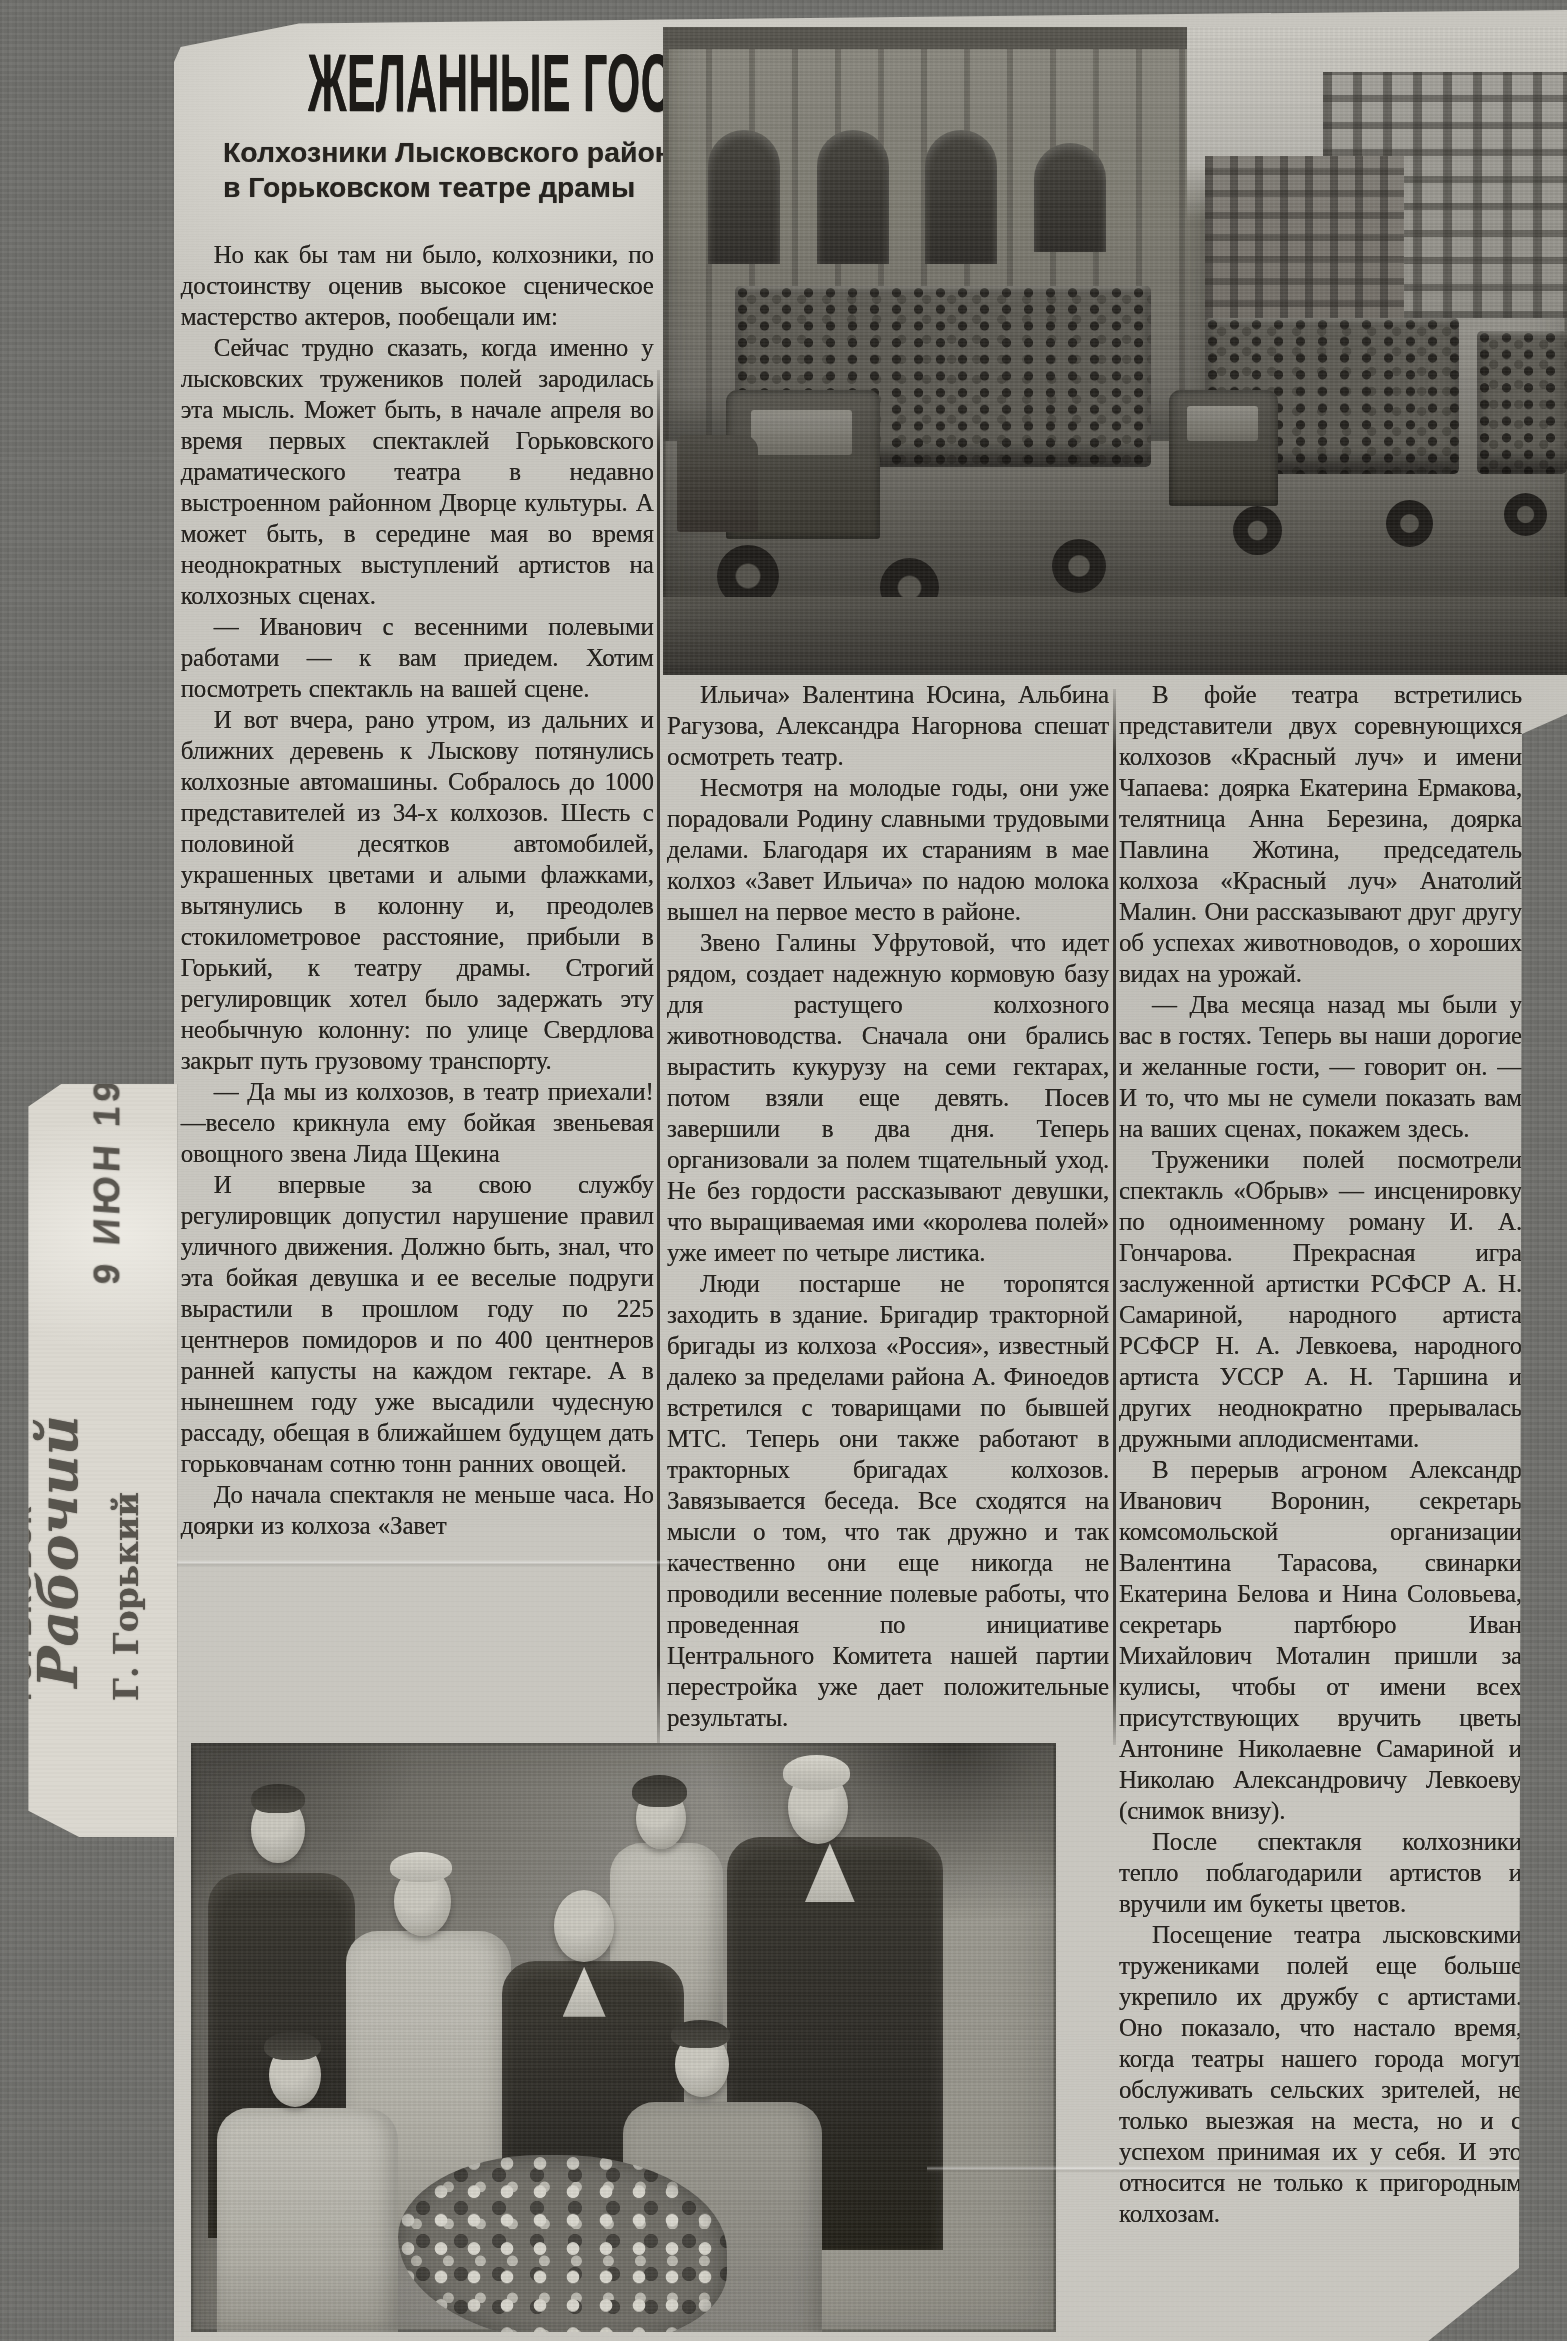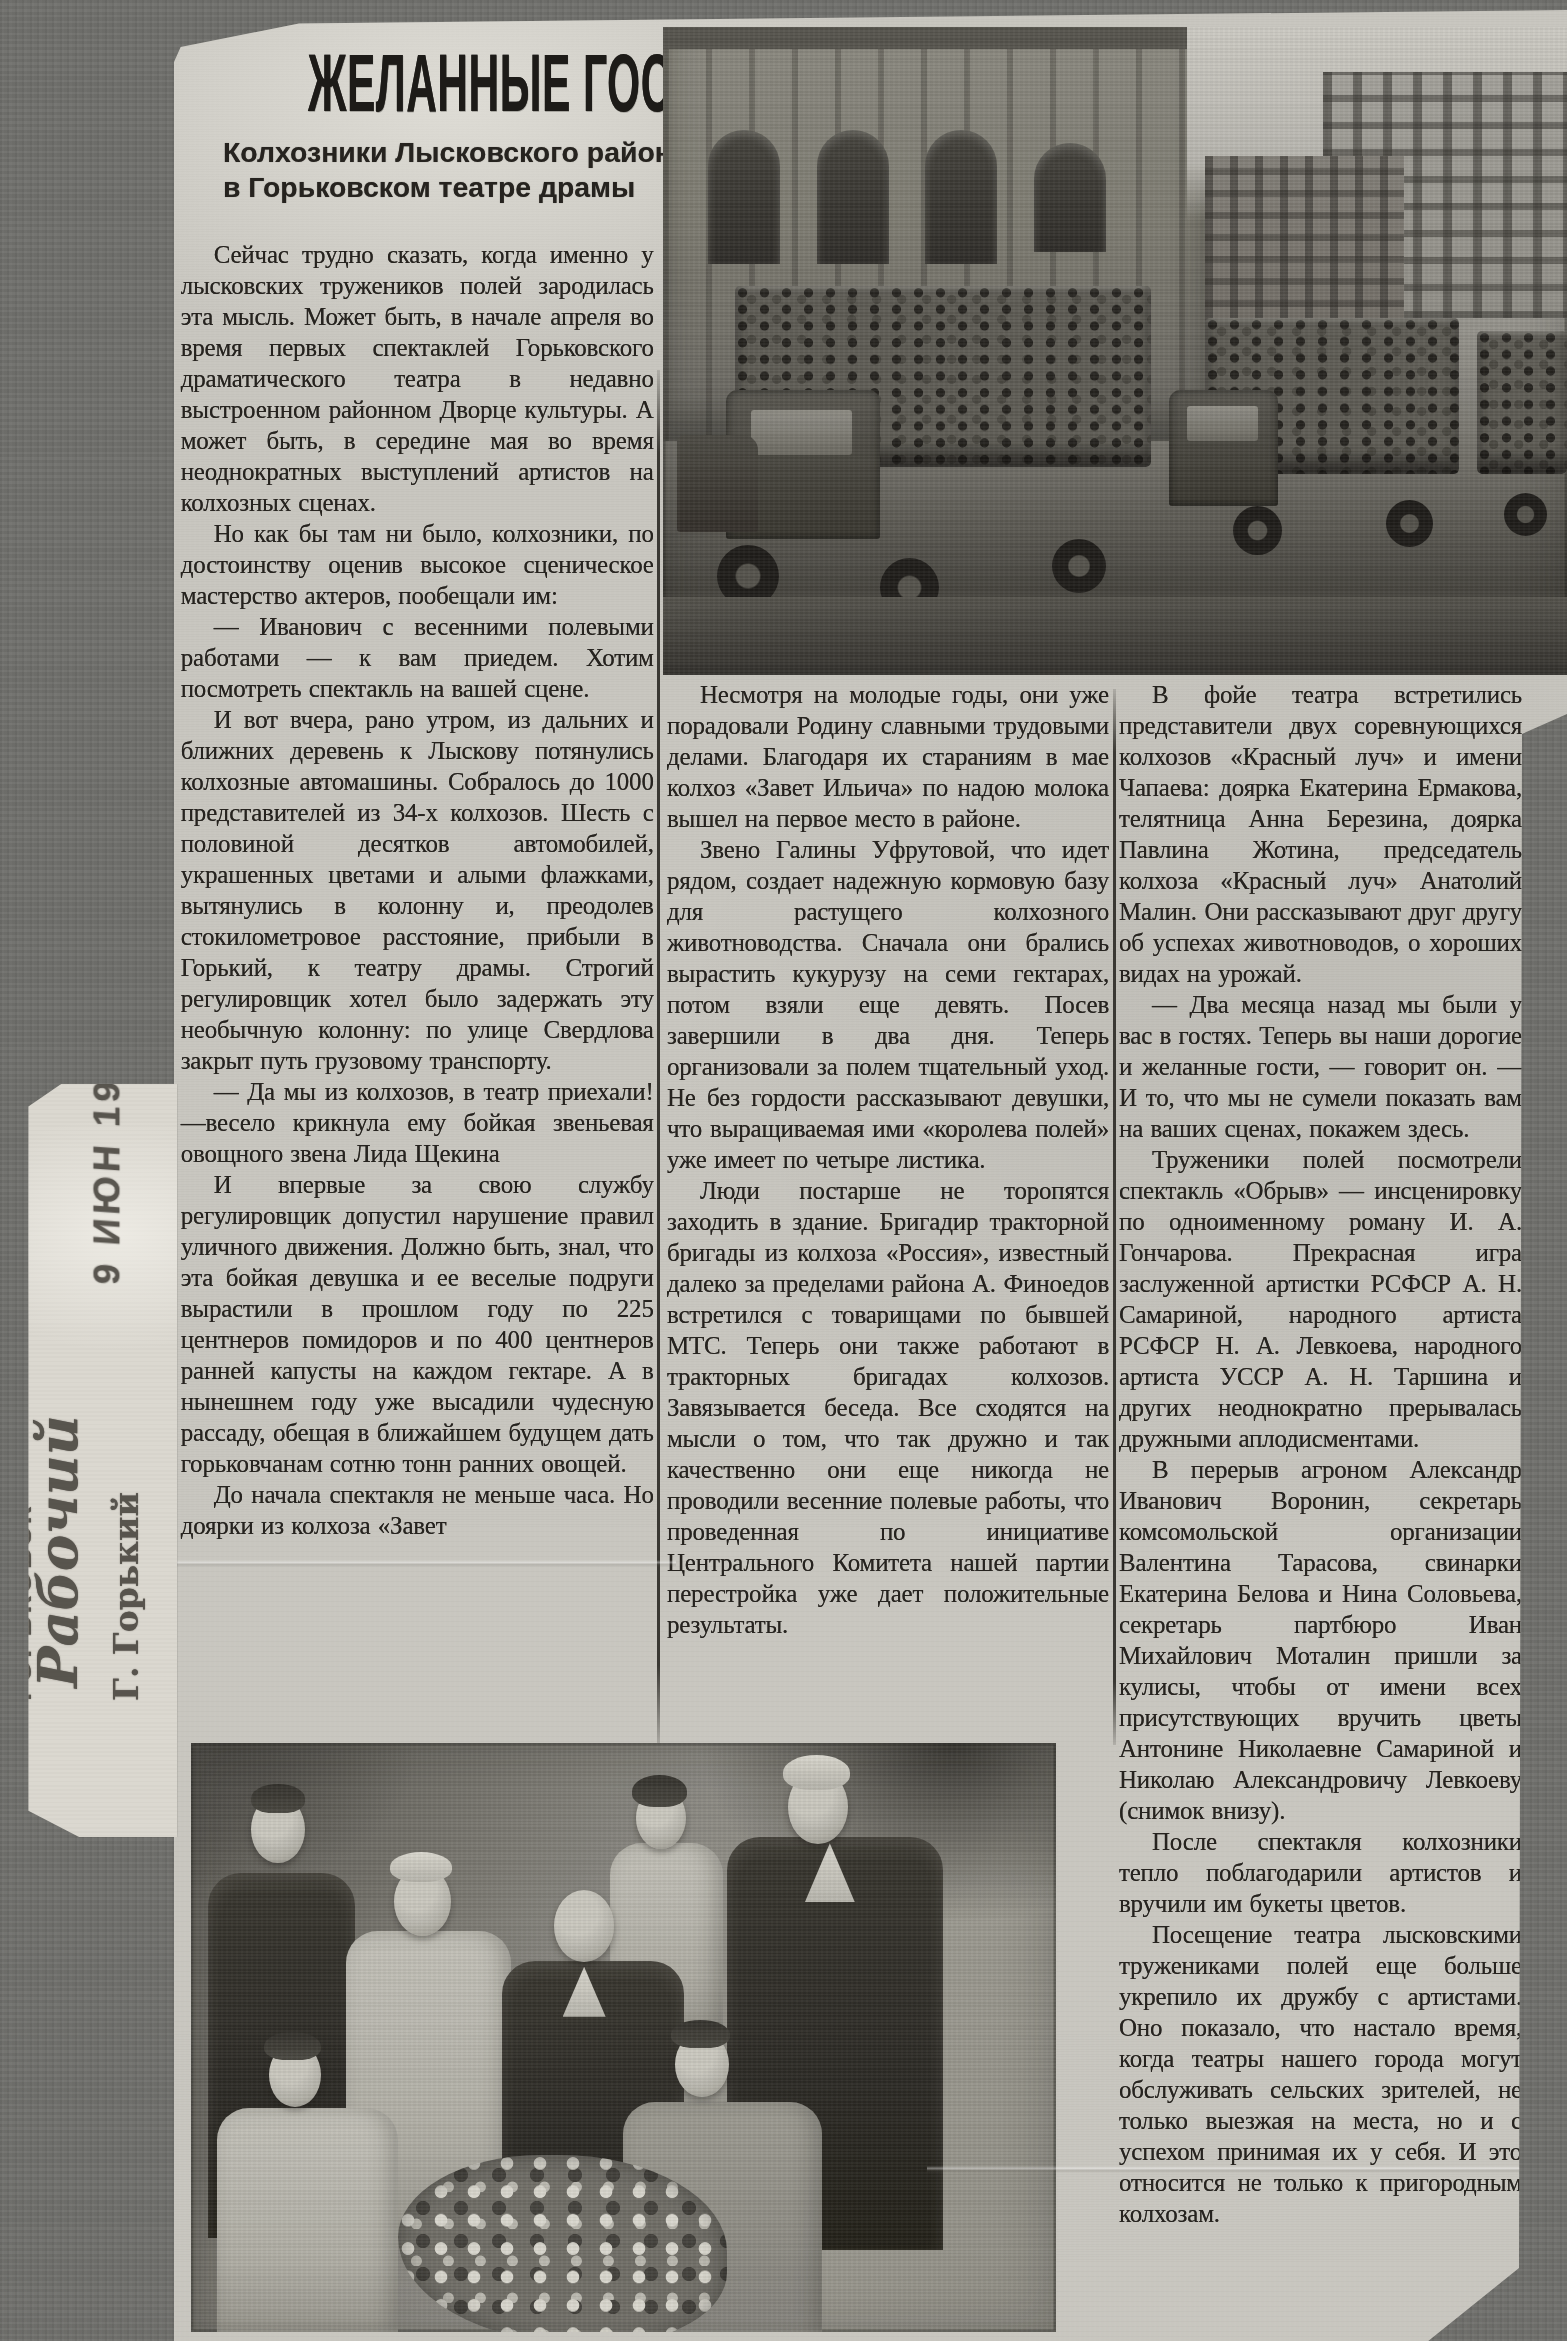--- a/index.html
+++ b/index.html
@@ -186,32 +186,33 @@
     </div>
     <div class="wheel" style="left:63%;top:74%;width:49px;height:49px;"></div>
     <div class="wheel" style="left:80%;top:73%;width:47px;height:47px;"></div>
     <div class="crowdbox" style="left:90%;top:47%;width:10%;height:22%;"></div>
     <div class="wheel" style="left:93%;top:72%;width:43px;height:43px;"></div>
     <div class="pt-road"></div>
     <div class="grain"></div>
   </div>
 
   <div class="col col1">
+      <p>Но как бы там ни было, колхозники, по достоинству оценив высокое сценическое мастерство актеров, пообещали им:</p>
       <p>Сейчас трудно сказать, когда именно у лысковских тружеников полей зародилась эта мысль. Может быть, в начале апреля во время первых спектаклей Горьковского драматического театра в недавно выстроенном районном Дворце культуры. А может быть, в середине мая во время неоднократных выступлений артистов на колхозных сценах.</p>
-      <p>Но как бы там ни было, колхозники, по достоинству оценив высокое сценическое мастерство актеров, пообещали им:</p>
       <p>— Иванович с весенними полевыми работами — к вам приедем. Хотим посмотреть спектакль на вашей сцене.</p>
       <p>И вот вчера, рано утром, из дальних и ближних деревень к Лыскову потянулись колхозные автомашины. Собралось до 1000 представителей из 34-х колхозов. Шесть с половиной десятков автомобилей, украшенных цветами и алыми флажками, вытянулись в колонну и, преодолев стокилометровое расстояние, прибыли в Горький, к театру драмы. Строгий регулировщик хотел было задержать эту необычную колонну: по улице Свердлова закрыт путь грузовому транспорту.</p>
       <p>— Да мы из колхозов, в театр приехали!—весело крикнула ему бойкая звеньевая овощного звена Лида Щекина</p>
       <p>И впервые за свою службу регулировщик допустил нарушение правил уличного движения. Должно быть, знал, что эта бойкая девушка и ее веселые подруги вырастили в прошлом году по 225 центнеров помидоров и по 400 центнеров ранней капусты на каждом гектаре. А в нынешнем году уже высадили чудесную рассаду, обещая в ближайшем будущем дать горьковчанам сотню тонн ранних овощей.</p>
       <p>До начала спектакля не меньше часа. Но доярки из колхоза «Завет</p>
     </div>
 
   <div class="vrule rule1"></div>
 
   <div class="col col2">
+      <p>Ильича» Валентина Юсина, Альбина Рагузова, Александра Нагорнова спешат осмотреть театр.</p>
       <p>Несмотря на молодые годы, они уже порадовали Родину славными трудовыми делами. Благодаря их стараниям в мае колхоз «Завет Ильича» по надою молока вышел на первое место в районе.</p>
       <p>Звено Галины Уфрутовой, что идет рядом, создает надежную кормовую базу для растущего колхозного животноводства. Сначала они брались вырастить кукурузу на семи гектарах, потом взяли еще девять. Посев завершили в два дня. Теперь организовали за полем тщательный уход. Не без гордости рассказывают девушки, что выращиваемая ими «королева полей» уже имеет по четыре листика.</p>
       <p>Люди постарше не торопятся заходить в здание. Бригадир тракторной бригады из колхоза «Россия», известный далеко за пределами района А. Финоедов встретился с товарищами по бывшей МТС. Теперь они также работают в тракторных бригадах колхозов. Завязывается беседа. Все сходятся на мысли о том, что так дружно и так качественно они еще никогда не проводили весенние полевые работы, что проведенная по инициативе Центрального Комитета нашей партии перестройка уже дает положительные результаты.</p>
     </div>
 
   <div class="vrule rule2"></div>
 
   <div class="col col3">
       <p>В фойе театра встретились представители двух соревнующихся колхозов «Красный луч» и имени Чапаева: доярка Екатерина Ермакова, телятница Анна Березина, доярка Павлина Жотина, председатель колхоза «Красный луч» Анатолий Малин. Они рассказывают друг другу об успехах животноводов, о хороших видах на урожай.</p>
       <p>— Два месяца назад мы были у вас в гостях. Теперь вы наши дорогие и желанные гости, — говорит он. — И то, что мы не сумели показать вам на ваших сценах, покажем здесь.</p>

